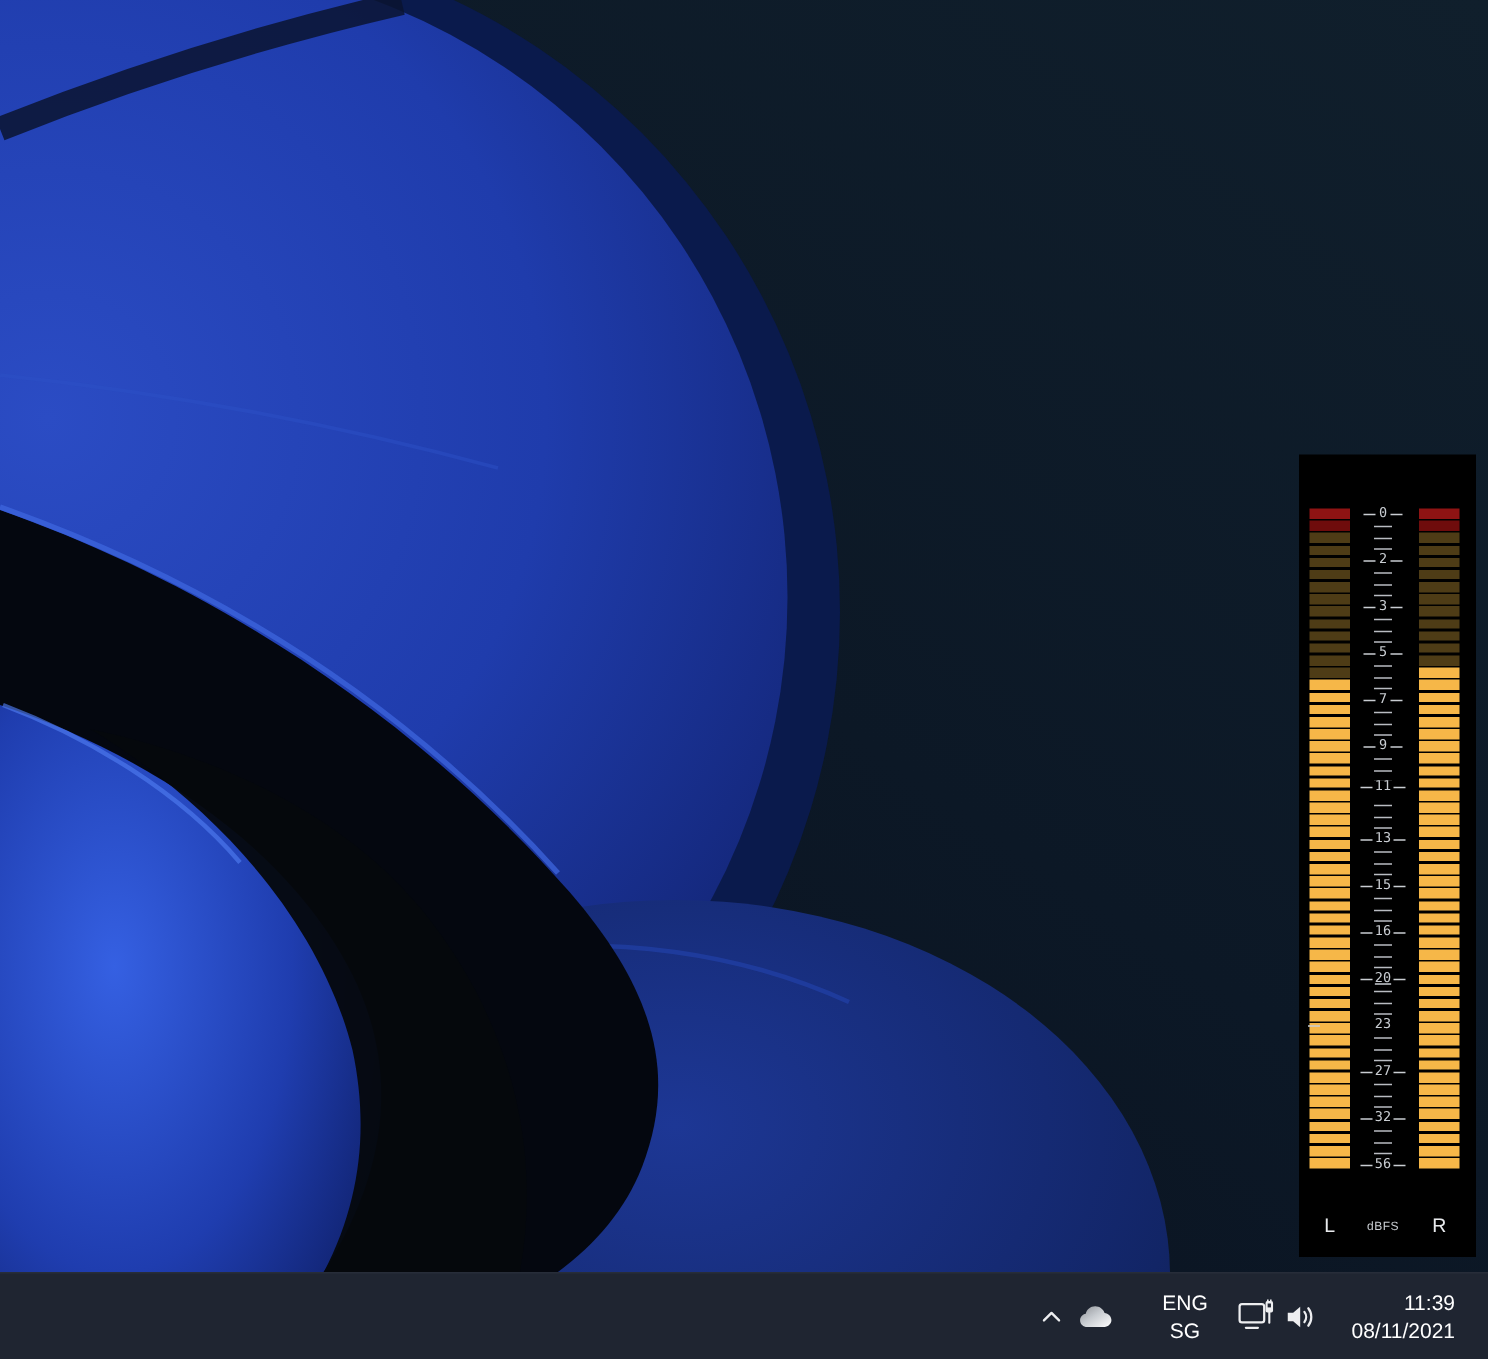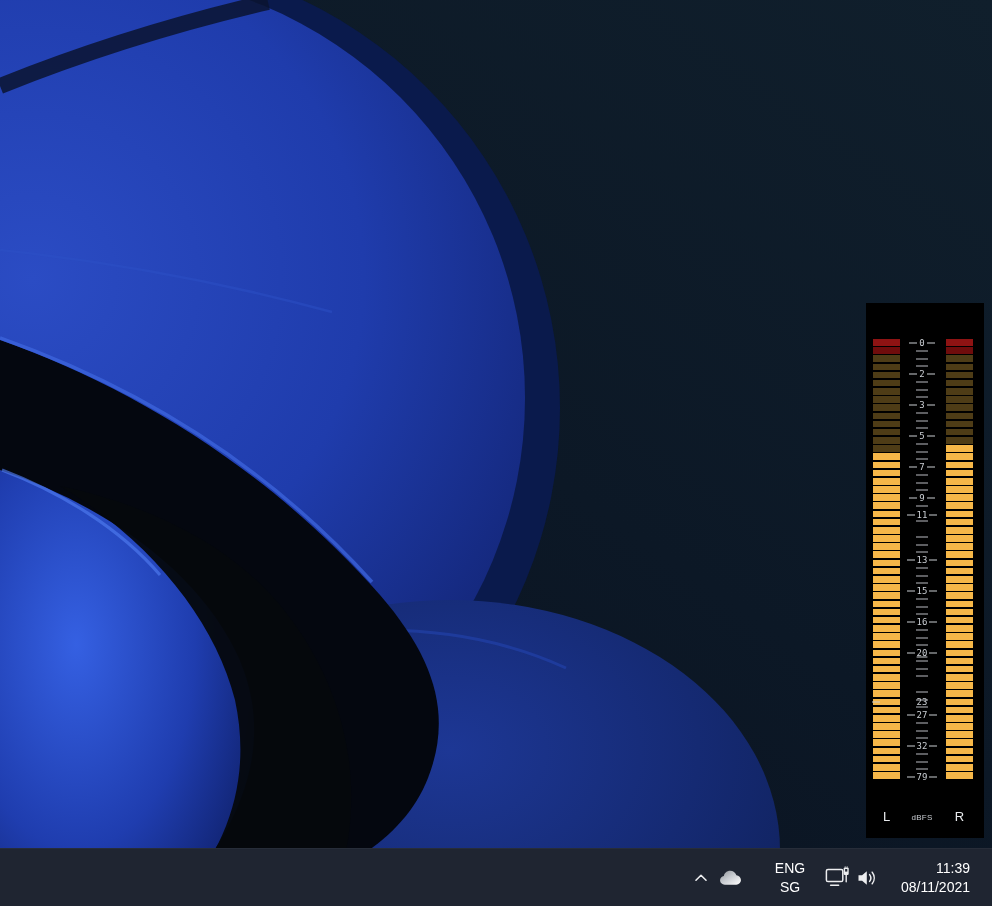--- a/index.html
+++ b/index.html
@@ -217,21 +217,21 @@
         <div class="tick-minor" style="top: 139.5px; background: rgb(185, 188, 194);"></div>
         <div class="tick-minor" style="top: 147.25px; background: rgb(185, 188, 194);"></div>
         <div class="tick-major" style="top: 155px;">
           <i style="background: rgb(201, 205, 210);"></i>
           <span style="color: rgb(201, 205, 210);">9</span>
           <i style="background: rgb(201, 205, 210);"></i>
         </div>
         <div class="tick-minor" style="top: 162.75px; background: rgb(185, 188, 194);"></div>
         <div class="tick-minor" style="top: 170.5px; background: rgb(185, 188, 194);"></div>
         <div class="tick-minor" style="top: 178.25px; background: rgb(185, 188, 194);"></div>
-        <div class="tick-major" style="top: 172px;">
+        <div class="tick-major" style="top: 182px;">
           <i style="background: rgb(201, 205, 210);"></i>
           <span style="color: rgb(201, 205, 210);">11</span>
           <i style="background: rgb(201, 205, 210);"></i>
         </div>
         <div class="tick-minor" style="top: 193.75px; background: rgb(185, 188, 194);"></div>
         <div class="tick-minor" style="top: 201.5px; background: rgb(185, 188, 194);"></div>
         <div class="tick-minor" style="top: 209.25px; background: rgb(185, 188, 194);"></div>
         <div class="tick-major" style="top: 217px;">
           <i style="background: rgb(201, 205, 210);"></i>
           <span style="color: rgb(201, 205, 210);">13</span>
@@ -257,21 +257,21 @@
         <div class="tick-minor" style="top: 294.5px; background: rgb(185, 188, 194);"></div>
         <div class="tick-minor" style="top: 302.25px; background: rgb(185, 188, 194);"></div>
         <div class="tick-major" style="top: 310px;">
           <i style="background: rgb(201, 205, 210);"></i>
           <span style="color: rgb(201, 205, 210); text-decoration: underline;">20</span>
           <i style="background: rgb(201, 205, 210);"></i>
         </div>
         <div class="tick-minor" style="top: 317.75px; background: rgb(185, 188, 194);"></div>
         <div class="tick-minor" style="top: 325.5px; background: rgb(185, 188, 194);"></div>
         <div class="tick-minor" style="top: 333.25px; background: rgb(185, 188, 194);"></div>
-        <div class="tick-major" style="top: 359px; gap: 36px;">
+        <div class="tick-major" style="top: 341px; gap: 36px;">
           <i style="background: rgb(201, 205, 210);"></i>
           <span style="color: rgb(201, 205, 210);">23</span>
           <i style="background: rgb(201, 205, 210);"></i>
         </div>
         <div class="tick-minor" style="top: 348.75px; background: rgb(185, 188, 194);"></div>
         <div class="tick-minor" style="top: 356.5px; background: rgb(185, 188, 194);"></div>
         <div class="tick-minor" style="top: 364.25px; background: rgb(185, 188, 194);"></div>
         <div class="tick-major" style="top: 372px;">
           <i style="background: rgb(201, 205, 210);"></i>
           <span style="color: rgb(201, 205, 210); text-align: right;">27</span>
@@ -283,21 +283,21 @@
         <div class="tick-major" style="top: 403px;">
           <i style="background: rgb(201, 205, 210);"></i>
           <span style="color: rgb(201, 205, 210);">32</span>
           <i style="background: rgb(201, 205, 210);"></i>
         </div>
         <div class="tick-minor" style="top: 410.75px; background: rgb(185, 188, 194);"></div>
         <div class="tick-minor" style="top: 418.5px; background: rgb(185, 188, 194);"></div>
         <div class="tick-minor" style="top: 426.25px; background: rgb(185, 188, 194);"></div>
         <div class="tick-major" style="top: 434px;">
           <i style="background: rgb(201, 205, 210);"></i>
-          <span style="color: rgb(201, 205, 210);">79</span>
+          <span style="color: rgb(201, 205, 210);">56</span>
           <i style="background: rgb(201, 205, 210);"></i>
         </div>
       </div>
     <div class="meter-bar right" id="bar-r">
         <div class="seg" style="background: rgb(142, 19, 19);"></div>
         <div class="seg" style="background: rgb(111, 12, 12);"></div>
         <div class="seg" style="background: rgb(78, 60, 22);"></div>
         <div class="seg" style="background: rgb(78, 60, 22);"></div>
         <div class="seg" style="background: rgb(78, 60, 22);"></div>
         <div class="seg" style="background: rgb(78, 60, 22);"></div>

